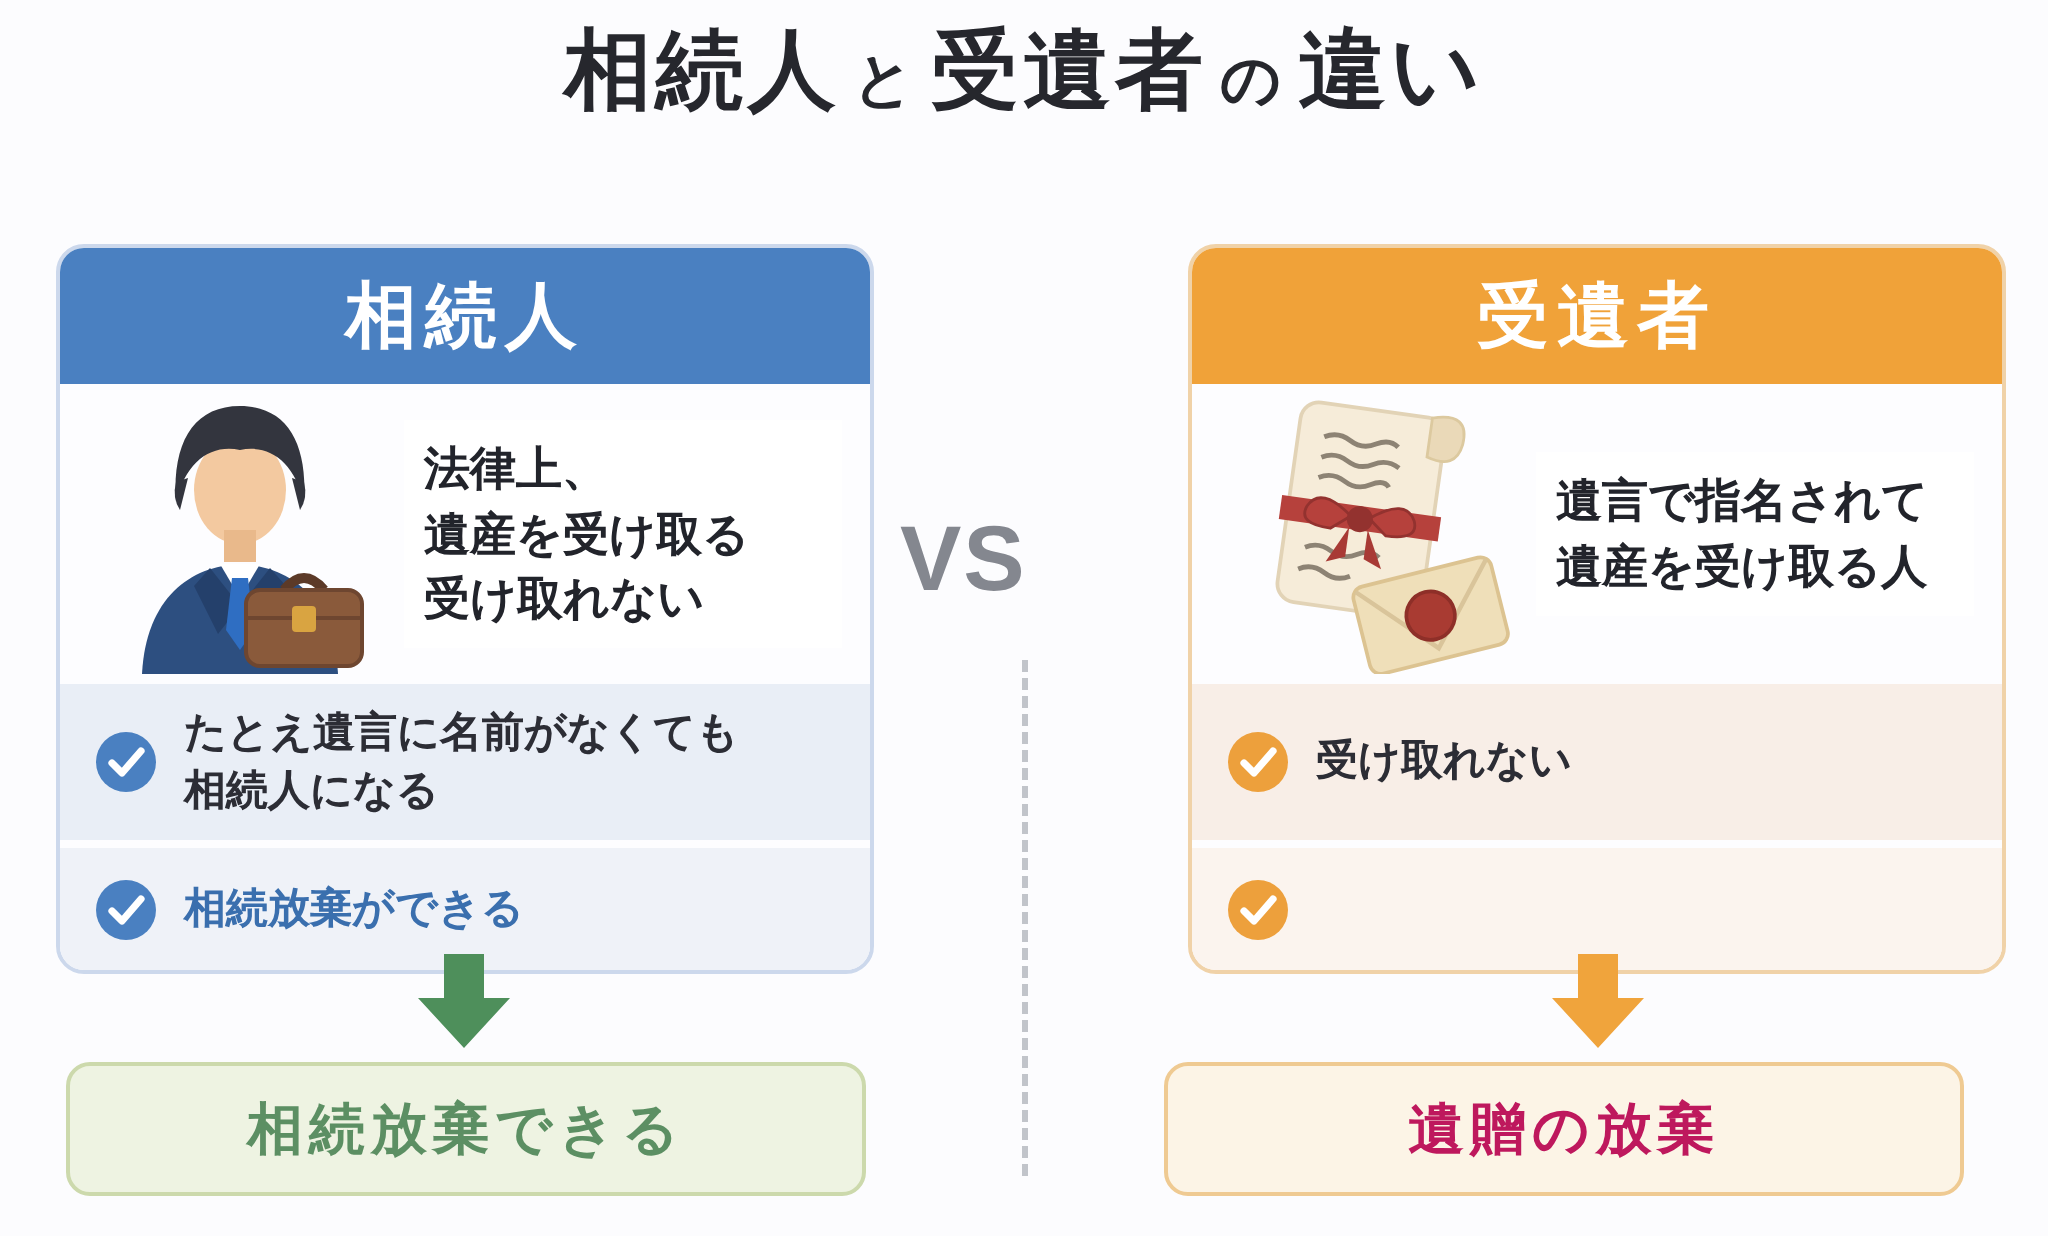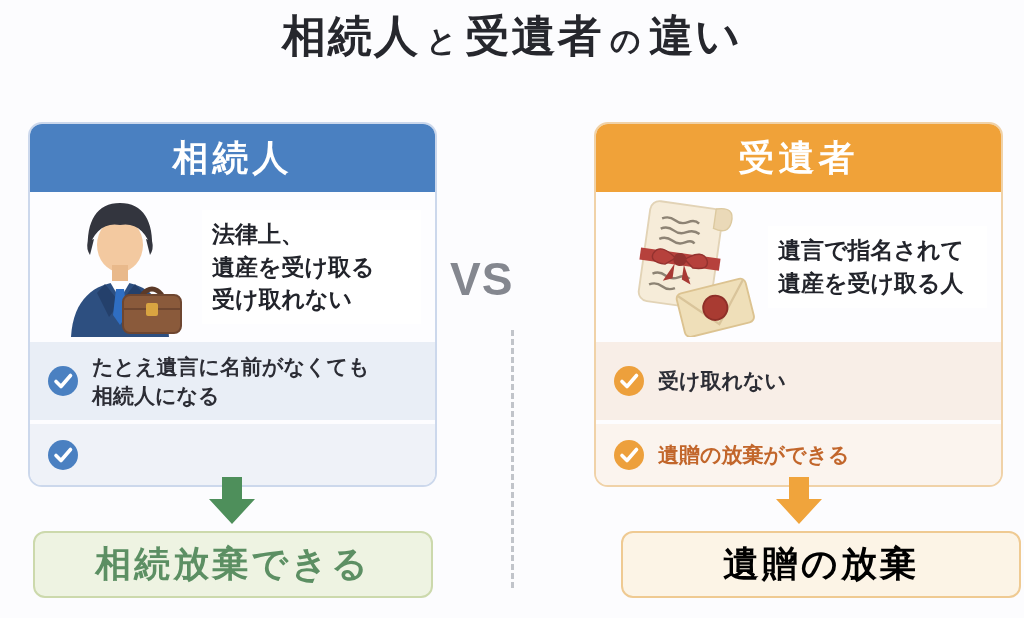--- a/index.html
+++ b/index.html
@@ -79,27 +79,27 @@
   
   .arrow { position:absolute; top:477px; width:48px; height:48px; }
   .arrow.left  { left:208px; }
   .arrow.right { left:775px; }
 
   
   .result {
     position:absolute; top:531px; width:400px; height:67px;
     border-radius:12px; border:2px solid;
     display:flex; align-items:center; justify-content:center;
-    font-size:36px; font-weight:bold; letter-spacing:3px;
+    font-size:28px; font-weight:bold; letter-spacing:3px;
   }
   .result.left {
     left:33px; background:#eef3e2; border-color:#ccd9ac; color:#5c8f63;
   }
   .result.right {
-    left:621px; background:#fcf4e6; border-color:#efca92; color:#000000;
+    left:582px; background:#fcf4e6; border-color:#efca92; color:#be185d;
   }
 </style>
 </head>
 <body>
 
 <div class="canvas">
 
   <div class="title">
     <span class="t-big">相続人</span>
     <span class="t-small">と</span>
@@ -161,20 +161,24 @@
         <span class="pt-line l2">相続人になる</span>
       </span>
     </div>
 
     <div class="point-row row2">
       <span class="check">
         <svg viewBox="0 0 30 30" width="30" height="30">
           <circle cx="15" cy="15" r="15" fill="#4a80c1"></circle>
           <path d="M8,15.5 L13,20.5 L22.5,9.5" fill="none" stroke="#ffffff" stroke-width="3.6" stroke-linecap="round" stroke-linejoin="round"></path>
         </svg>
+      </span>
+      <span class="point-text">
+        <span class="pt-line l1">相続放棄ができる</span>
+
       </span>
     </div>
   </div>
 
   <div class="card right">
     <div class="card-header">受遺者</div>
 
     <div class="card-body">
       <span class="illu">
         <svg viewBox="0 0 150 145" width="140" height="140">
@@ -220,24 +224,20 @@
         <span class="pt-line l2">受け取れない</span>
       </span>
     </div>
 
     <div class="point-row row2">
       <span class="check">
         <svg viewBox="0 0 30 30" width="30" height="30">
           <circle cx="15" cy="15" r="15" fill="#eda03c"></circle>
           <path d="M8,15.5 L13,20.5 L22.5,9.5" fill="none" stroke="#ffffff" stroke-width="3.6" stroke-linecap="round" stroke-linejoin="round"></path>
         </svg>
-      </span>
-      <span class="point-text">
-        <span class="pt-line l1">遺贈の放棄ができる</span>
-
       </span>
     </div>
   </div>
 
   <span class="arrow left">
     <svg viewBox="0 0 48 48" width="48" height="48">
       <polygon points="14,0 34,0 34,22 47,22 24,47 1,22 14,22" fill="#4e8f5b"></polygon>
     </svg>
   </span>
   <span class="arrow right">

